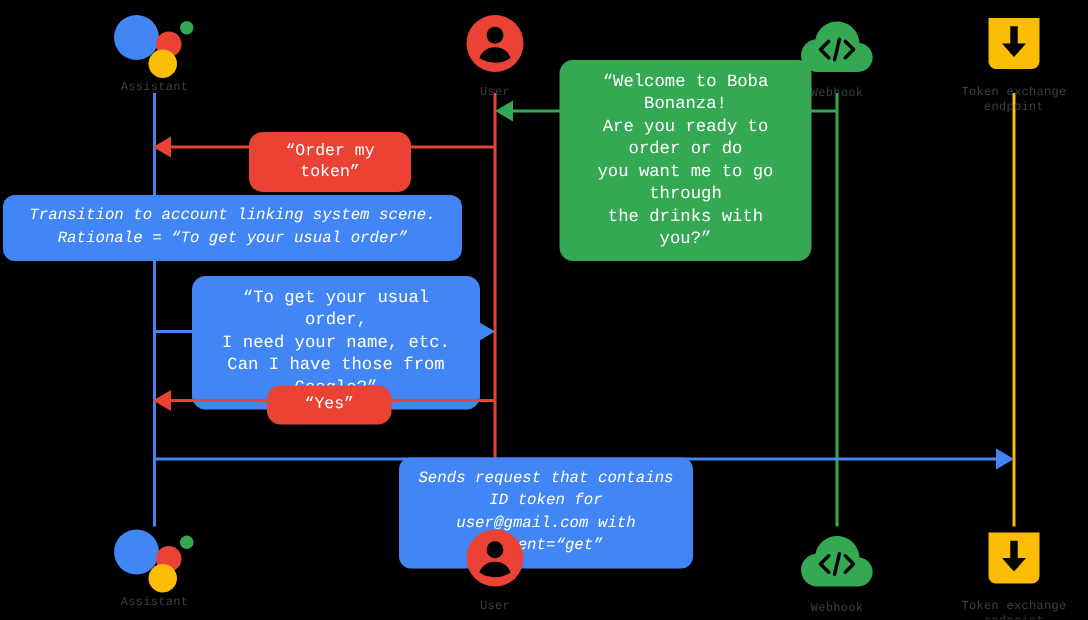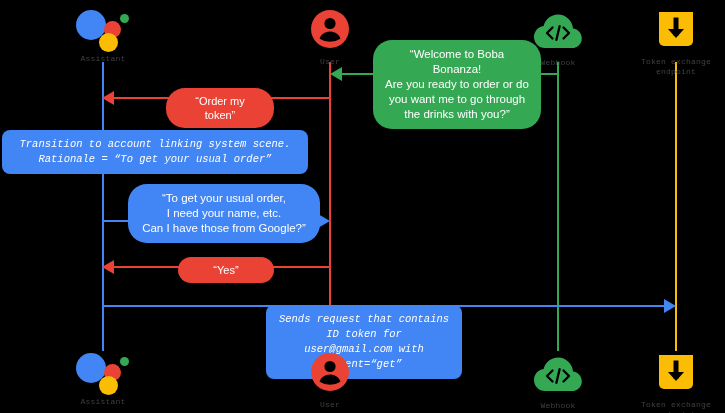--- a/index.html
+++ b/index.html
@@ -75,25 +75,26 @@
     width: 0; height: 0;
     border-top: 7px solid transparent;
     border-bottom: 7px solid transparent;
   }
   .ah-left  { border-right: 12px solid currentColor; }
   .ah-right { border-left: 12px solid currentColor; }
 
   
   .bubble {
     position: absolute;
-    border-radius: 19px;
+    border-radius: 9px;
     color: #ffffff;
     text-align: center;
     box-sizing: border-box;
     white-space: pre-line;
+    font-family: Liberation Mono, monospace;
   }
   .bubble-chat {
     font-size: 11.5px;
     line-height: 15px;
     padding: 7px 12px;
   }
   .bubble-sm {
     font-size: 11px;
     line-height: 14px;
     padding: 6px 14px;
@@ -188,21 +189,21 @@
 Rationale = “To get your usual order”</div>
 
   <div class="arrow-line" style="left:103px; top:220px; width:219px; background:#4285f4;"></div>
   <div class="arrow-head ah-right" style="left:318px; top:214px; color:#4285f4;"></div>
   <div class="bubble bubble-chat b-blue" style="left:128px; top:184px; width:192px;">“To get your usual order,
 I need your name, etc.
 Can I have those from Google?”</div>
 
   <div class="arrow-line" style="left:110px; top:266px; width:220px; background:#ea4335;"></div>
   <div class="arrow-head ah-left" style="left:102px; top:260px; color:#ea4335;"></div>
-  <div class="bubble bubble-sm b-red" style="left:178px; top:257px; width:96px;">“Yes”</div>
+  <div class="bubble bubble-sm b-red" style="left:178px; top:257px; width:83px;">“Yes”</div>
 
   <div class="arrow-line" style="left:103px; top:305px; width:565px; background:#4285f4;"></div>
   <div class="arrow-head ah-right" style="left:664px; top:299px; color:#4285f4;"></div>
   <div class="bubble bubble-code b-blue" style="left:266px; top:305px; width:196px;">Sends request that contains ID token for
 user@gmail.com with intent=“get”</div>
 
   <div class="actor" style="left:28px; top:349px;">
     <div class="icon-wrap">
       <div class="assistant-logo">
         <i class="al-blue"></i>

